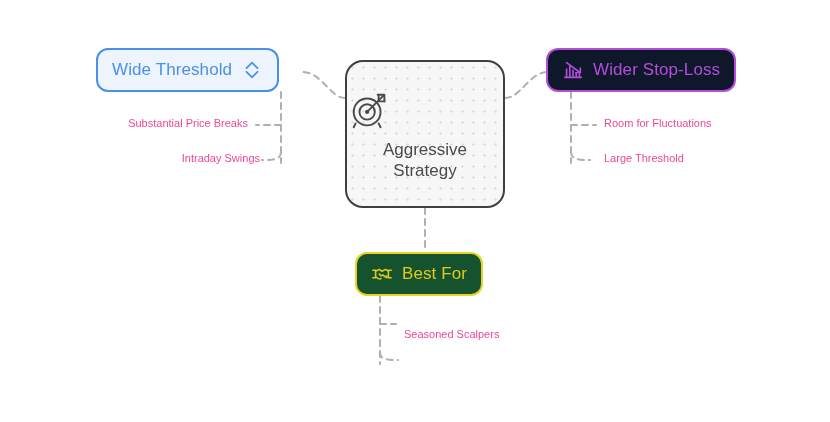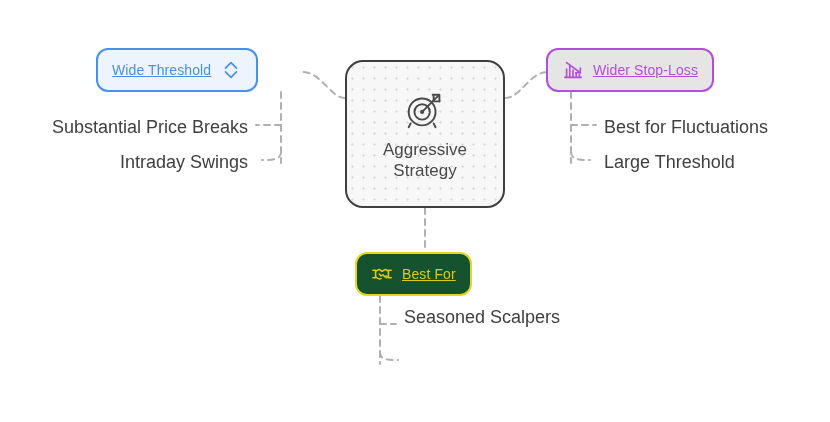--- a/index.html
+++ b/index.html
@@ -36,21 +36,20 @@
     width: 160px;
     height: 148px;
     box-sizing: border-box;
     border: 2px solid #3f3f3f;
     border-radius: 18px;
     background-color: #f7f7f7;
     background-image: radial-gradient(#dedede 1px, transparent 1.1px);
     background-size: 11px 11px;
     display: flex;
     flex-direction: column;
-    align-items: center;
     justify-content: center;
     gap: 6px;
   }
   .central-icon {
     width: 46px;
     height: 46px;
     display: block;
   }
   .central-label {
     font-size: 17px;
@@ -68,23 +67,22 @@
     border-style: solid;
     border-radius: 12px;
     display: flex;
     align-items: center;
     gap: 9px;
     padding: 0 14px;
     height: 44px;
     white-space: nowrap;
   }
   .pill-label {
-    font-size: 14px;
+    font-size: 17px;
     letter-spacing: .1px;
-    text-decoration: underline;
   }
   .pill-icon {
     width: 22px;
     height: 22px;
     flex: 0 0 auto;
     display: block;
   }
 
   #pill-threshold {
     left: 96px;
@@ -92,46 +90,46 @@
     border-color: #4a8fe8;
     background: #eef4fd;
     flex-direction: row;
   }
   #pill-threshold .pill-label { color: #4a8fe8; }
 
   #pill-stoploss {
     left: 546px;
     top: 48px;
     border-color: #b44ddb;
-    background: #e5e5e5;
+    background: #0f172a;
   }
   #pill-stoploss .pill-label { color: #b44ddb; }
 
   #pill-bestfor {
     left: 355px;
     top: 252px;
     border-color: #e8d425;
     background: #14532d;
   }
   #pill-bestfor .pill-label { color: #e0c91f; }
 
   
   .leaf {
     position: absolute;
-    font-size: 18px;
-    color: #404040;
+    font-size: 11px;
+    color: #ec4899;
     white-space: nowrap;
   }
   .leaf.right-align { text-align: right; }
 
   #leaf-l0 { left: 0px;   top: 117px; width: 248px; }
-  #leaf-l1 { left: 0px;   top: 152px; width: 248px; }
+  #leaf-l1 { left: 0px;   top: 152px; width: 248px; padding-left: 12px; }
   #leaf-r0 { left: 604px; top: 117px; }
   #leaf-r1 { left: 604px; top: 152px; }
-  #leaf-b0 { left: 404px; top: 307px; }
+  #leaf-b0 { left: 404px; top: 328px; }
   #leaf-b1 { left: 404px; top: 351px; }
 </style>
 </head>
 <body>
 
 <div id="canvas">
 
   <svg class="edges" viewBox="0 0 830 422" xmlns="http://www.w3.org/2000/svg">
     <g fill="none" stroke="#b0b0b0" stroke-width="2" stroke-dasharray="6 5" stroke-linecap="round">
 
@@ -207,18 +205,18 @@
         <path d="M5 15 C7 17 9 18 11 17"></path>
         <path d="M19 15 L16.5 16"></path>
       </svg>
     </span>
     <span class="pill-label">Best For</span>
   </div>
 
   <div class="leaf right-align" id="leaf-l0">Substantial Price Breaks</div>
   <div class="leaf right-align" id="leaf-l1">Intraday Swings</div>
 
-  <div class="leaf" id="leaf-r0">Best for Fluctuations</div>
+  <div class="leaf" id="leaf-r0">Room for Fluctuations</div>
   <div class="leaf" id="leaf-r1">Large Threshold</div>
 
   <div class="leaf" id="leaf-b0">Seasoned Scalpers</div>
 
 </div>
 
 </body></html>

